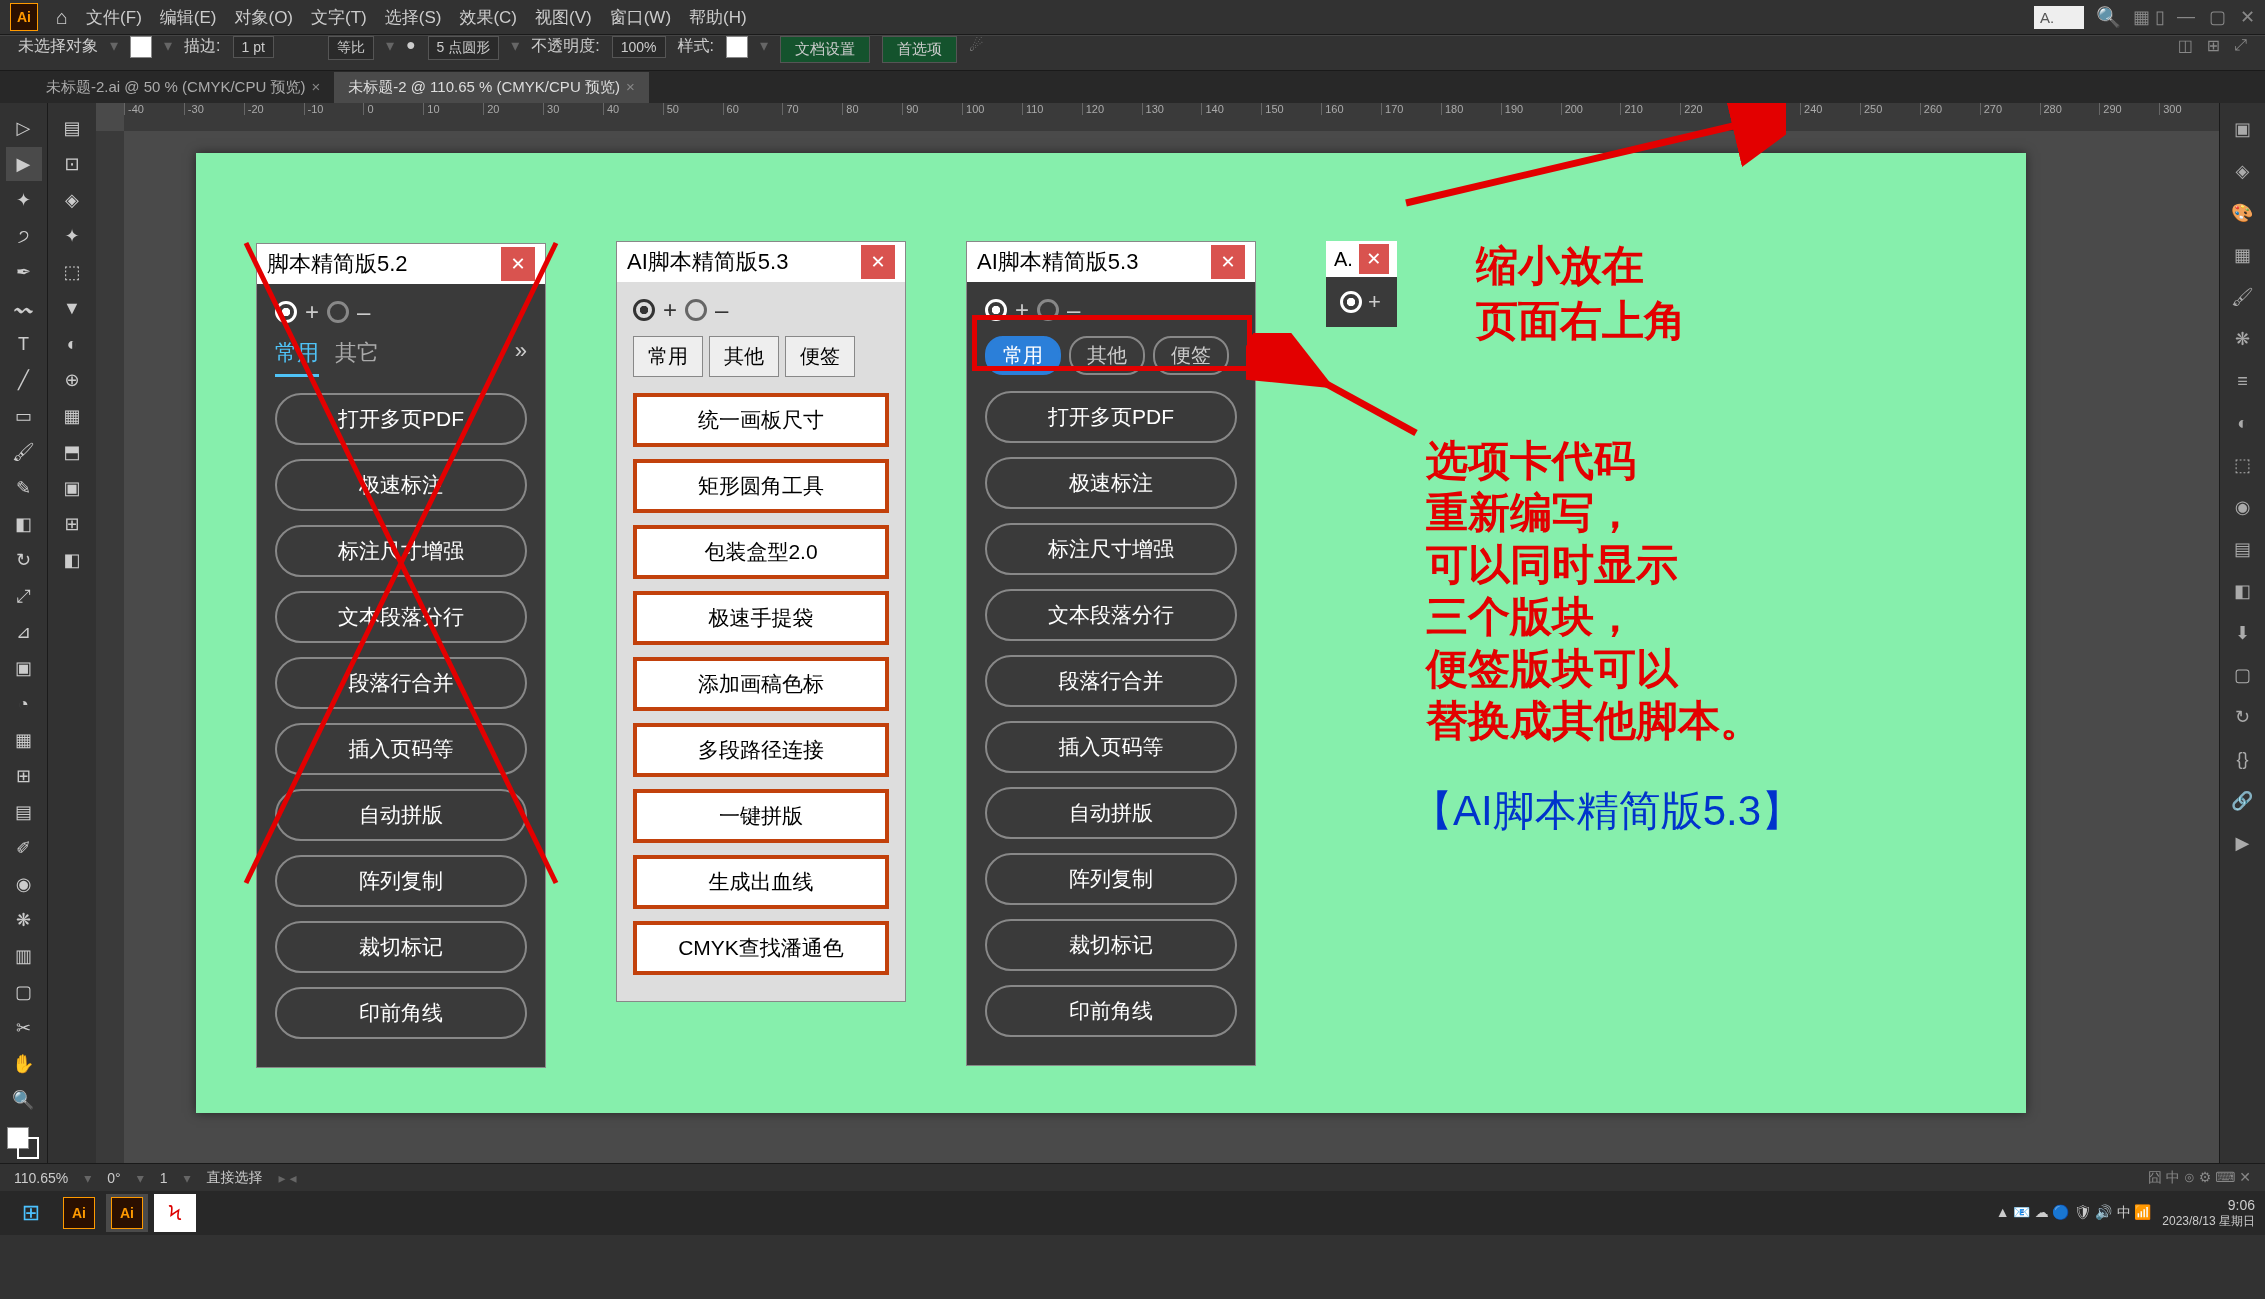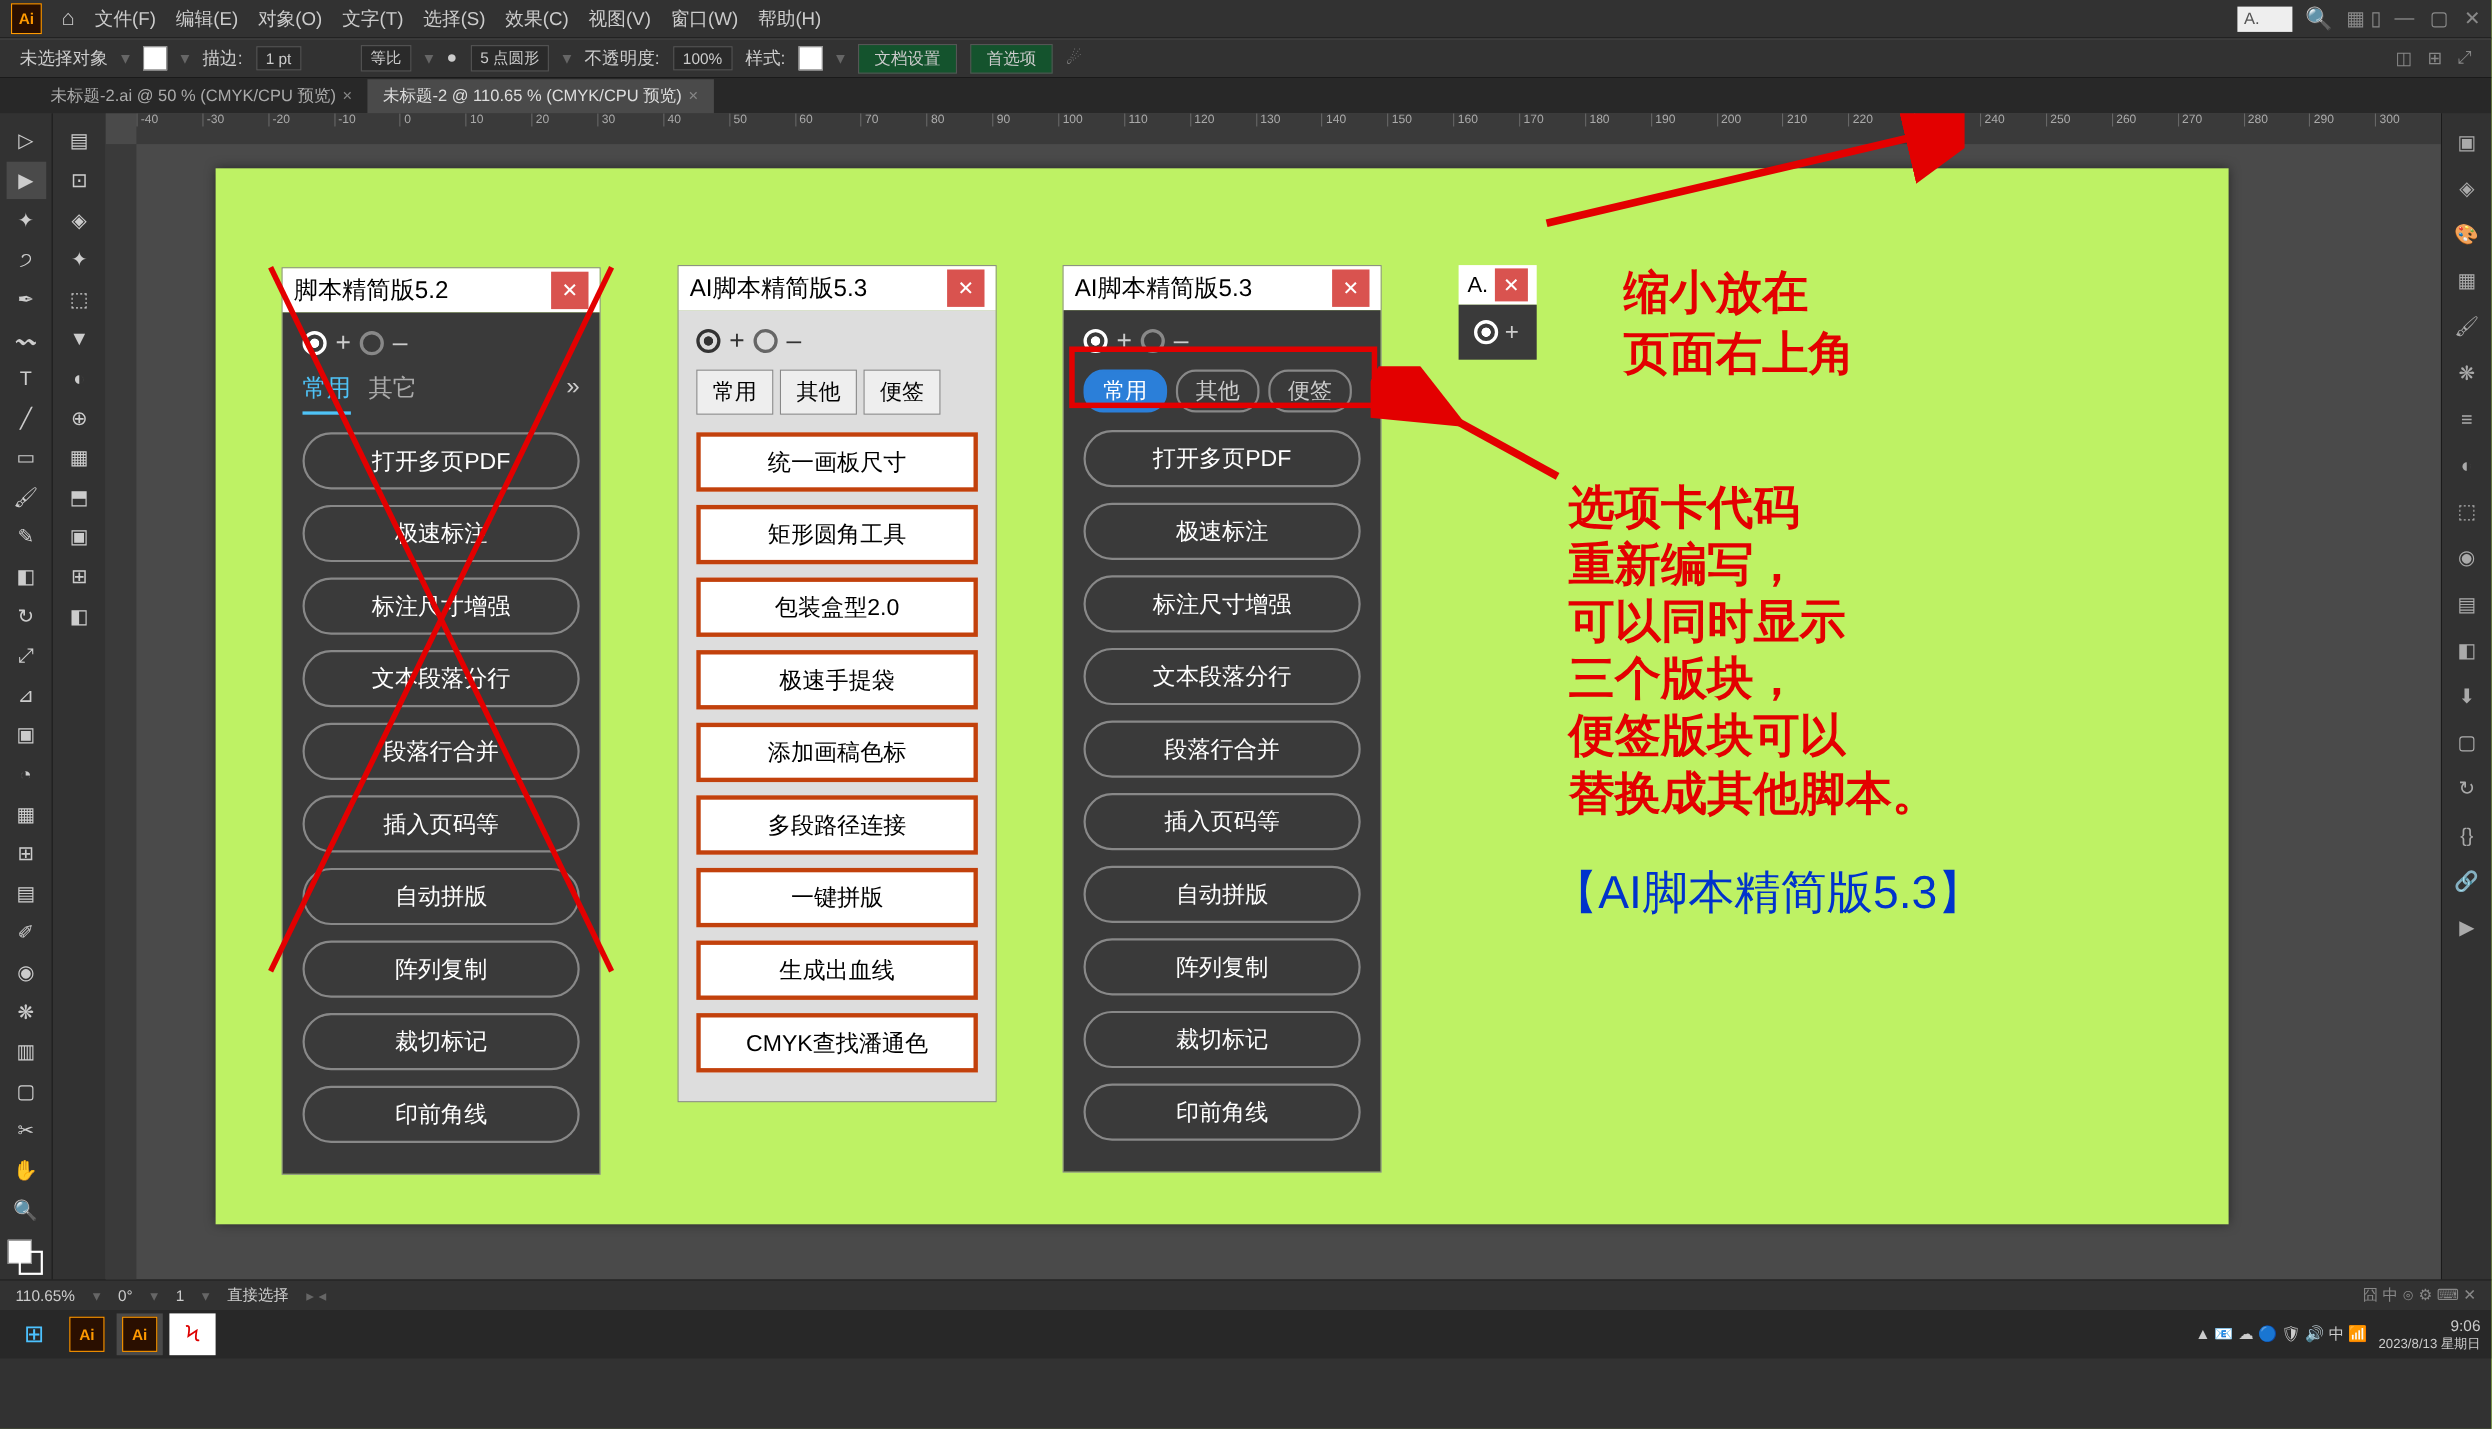--- a/index.html
+++ b/index.html
@@ -3,37 +3,37 @@
 <meta charset="utf-8">
 <style>
 *{margin:0;padding:0;box-sizing:border-box;font-family:"Microsoft YaHei",sans-serif}
 body{background:#323232;width:2265px;height:1299px;overflow:hidden;position:relative}
 .menubar{height:35px;background:#323232;display:flex;align-items:center;padding:0 10px;gap:18px;color:#ccc;font-size:17px;border-bottom:1px solid #1a1a1a}
 .ai-logo{width:28px;height:28px;background:#2a0f00;border:1px solid #ff9a00;display:flex;align-items:center;justify-content:center;color:#ff9a00;font-weight:bold;font-size:14px}
 .home-icon{font-size:20px;color:#ccc}
 .menubar-right{margin-left:auto;display:flex;align-items:center;gap:12px}
 .search-box{width:50px;background:#eee;color:#555;font-size:15px;padding:3px 6px}
 .win-controls{display:flex;gap:14px;font-size:18px;color:#888}
-.optbar{height:36px;background:#323232;border-top:1px solid #444;border-bottom:1px solid #1a1a1a;display:flex;align-items:center;padding:0 18px;gap:12px;color:#ccc;font-size:16px}
+.optbar{height:36px;background:#323232;border-top:1px solid #444;border-bottom:1px solid #1a1a1a;display:flex;align-items:flex-start;padding:0 18px;gap:12px;color:#ccc;font-size:16px}
 .opt-input{background:#2a2a2a;color:#ccc;border:1px solid #555;padding:2px 8px;font-size:14px}
 .opt-swatch{width:22px;height:22px;background:#fff;border:1px solid #888}
 .opt-btn{background:#14532d;border:1px solid #555;color:#ccc;padding:3px 14px;font-size:15px}
 .tabbar{height:32px;background:#282828;display:flex;align-items:center;padding-left:32px;color:#aaa;font-size:15px}
 .tab{padding:6px 14px}
 .tab.active{background:#4a4a4a;color:#ddd}
 .tab-close{margin-left:6px;color:#888}
 .workarea{position:relative;height:1060px;display:flex}
 .left-tools{width:48px;background:#323232;border-right:1px solid #1a1a1a;display:flex;flex-direction:column;align-items:center;padding-top:8px;gap:2px}
 .left-tools2{width:48px;background:#323232;display:flex;flex-direction:column;align-items:center;padding-top:8px;gap:2px}
 .tool{width:36px;height:34px;display:flex;align-items:center;justify-content:center;color:#ccc;font-size:18px;cursor:pointer}
 .tool.sel{background:#4a4a4a}
 .canvas{flex:1;background:#4a4a4a;position:relative}
 .ruler-h{position:absolute;top:0;left:28px;right:0;height:28px;background:#3a3a3a;color:#aaa;font-size:11px;display:flex;align-items:flex-start;overflow:hidden}
 .ruler-v{position:absolute;top:28px;left:0;width:28px;bottom:0;background:#3a3a3a}
-.page{position:absolute;top:50px;left:100px;width:1830px;height:960px;background:#bef264;box-shadow:0 0 10px rgba(0,0,0,.5)}
+.page{position:absolute;top:50px;left:100px;width:1830px;height:960px;background:#86efac;box-shadow:0 0 10px rgba(0,0,0,.5)}
 .panel{position:absolute;border:1px solid #888}
 .panel-title{height:40px;background:#fff;display:flex;align-items:center;justify-content:space-between;padding:0 10px}
 .panel-title span{font-size:22px}
 .close-btn{width:34px;height:34px;background:#d9534f;color:#fff;display:flex;align-items:center;justify-content:center;font-size:18px;cursor:pointer}
 .panel-body-dark{background:#3a3a3a;padding:14px 18px}
 .panel-body-light{background:#ddd;padding:14px 16px}
 .radio-row{display:flex;align-items:center;gap:8px;margin-bottom:12px;font-size:24px;color:#ccc}
 .radio-row.light{color:#333}
 .radio{width:22px;height:22px;border-radius:50%;border:3px solid #888;display:inline-block}
 .radio.on{border-color:#fff;background:radial-gradient(circle,#fff 35%,transparent 40%)}

